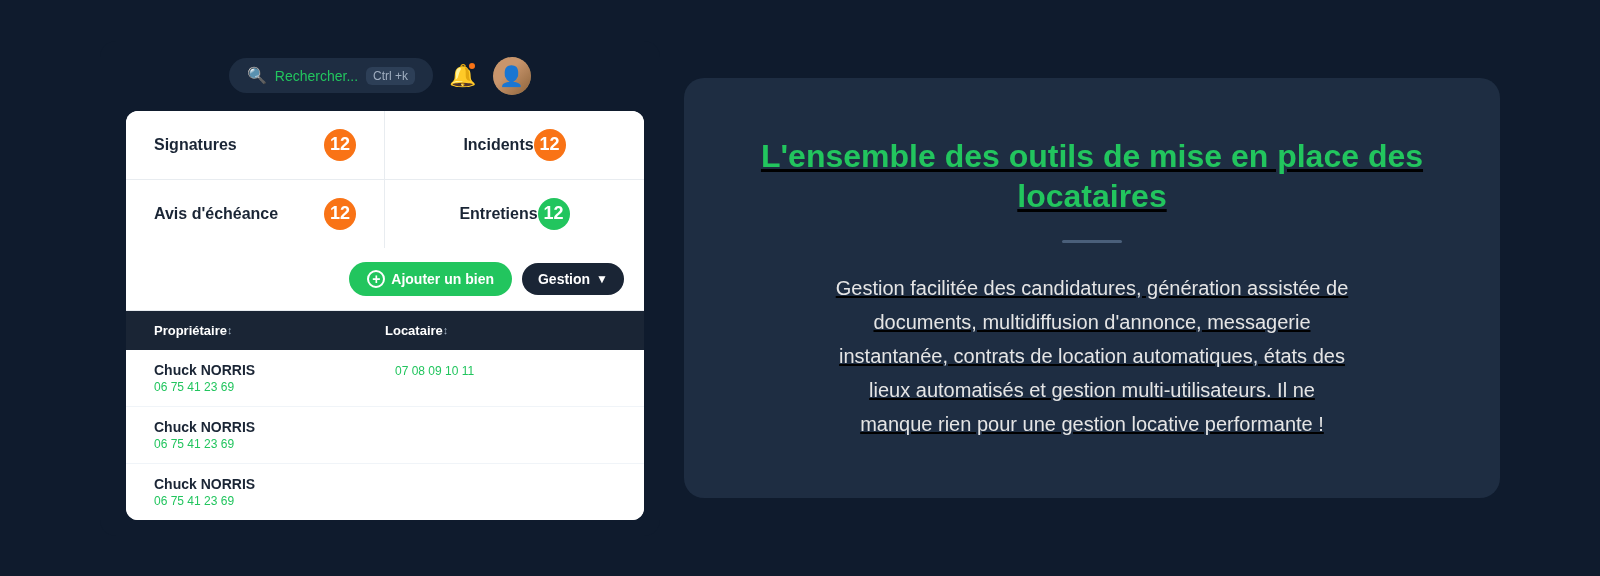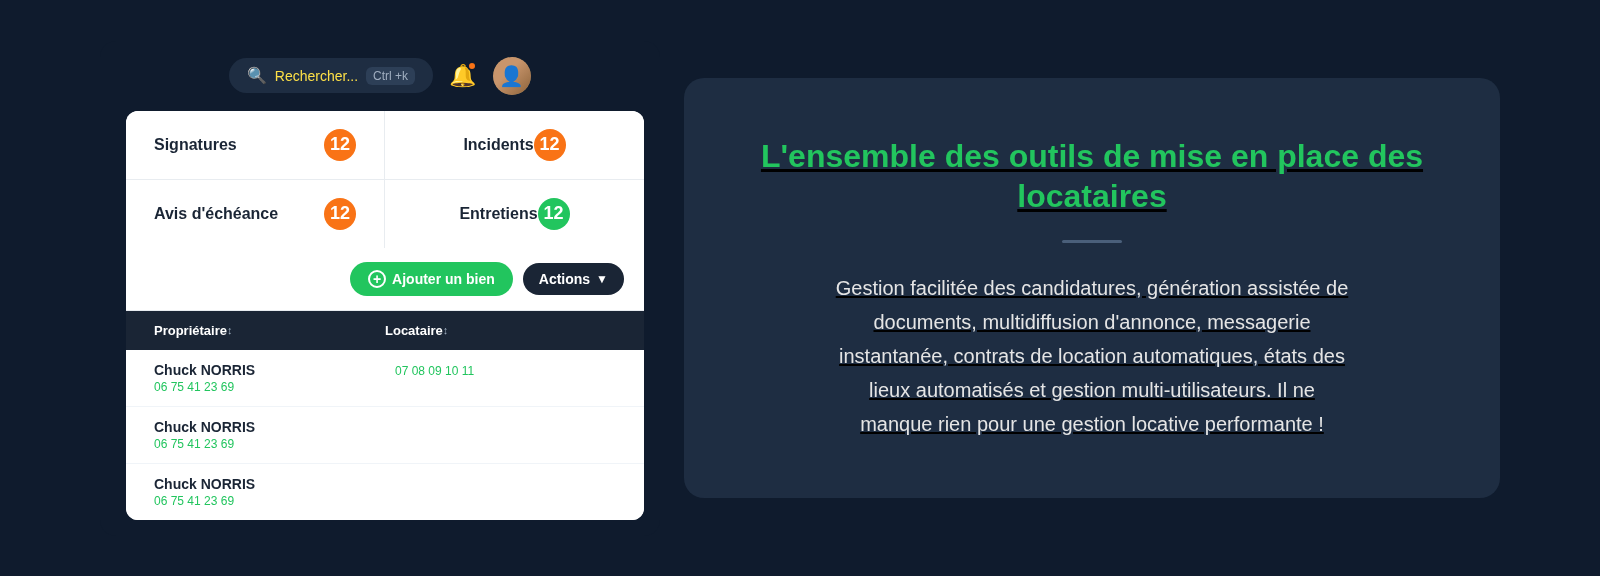--- a/index.html
+++ b/index.html
@@ -43,21 +43,21 @@
       padding: 8px 18px;
       gap: 8px;
       color: #a0aec0;
       font-size: 14px;
     }
     .search-icon-wrap {
       color: #a0aec0;
       font-size: 16px;
     }
     .search-text {
-      color: #fde047;
+      color: #22c55e;
     }
     .kbd {
       background: #2d3f57;
       color: #a0aec0;
       border-radius: 6px;
       padding: 2px 7px;
       font-size: 12px;
     }
     .bell-wrap {
       position: relative;
@@ -323,21 +323,21 @@
           <span class="badge badge-green">12</span>
         </div>
       </div>
 
       <div class="actions-row">
         <button class="btn-add">
           <span class="plus-icon">+</span>
           <span>Ajouter un bien</span>
         </button>
         <button class="btn-actions">
-          <span>Actions</span>
+          <span>Gestion</span>
           <span class="chevron-down">▼</span>
         </button>
       </div>
 
       <div class="table-header">
         <div class="table-header-cell">
           <span>Propriétaire</span>
           <span class="sort-icon">↕</span>
         </div>
         <div class="table-header-cell">

